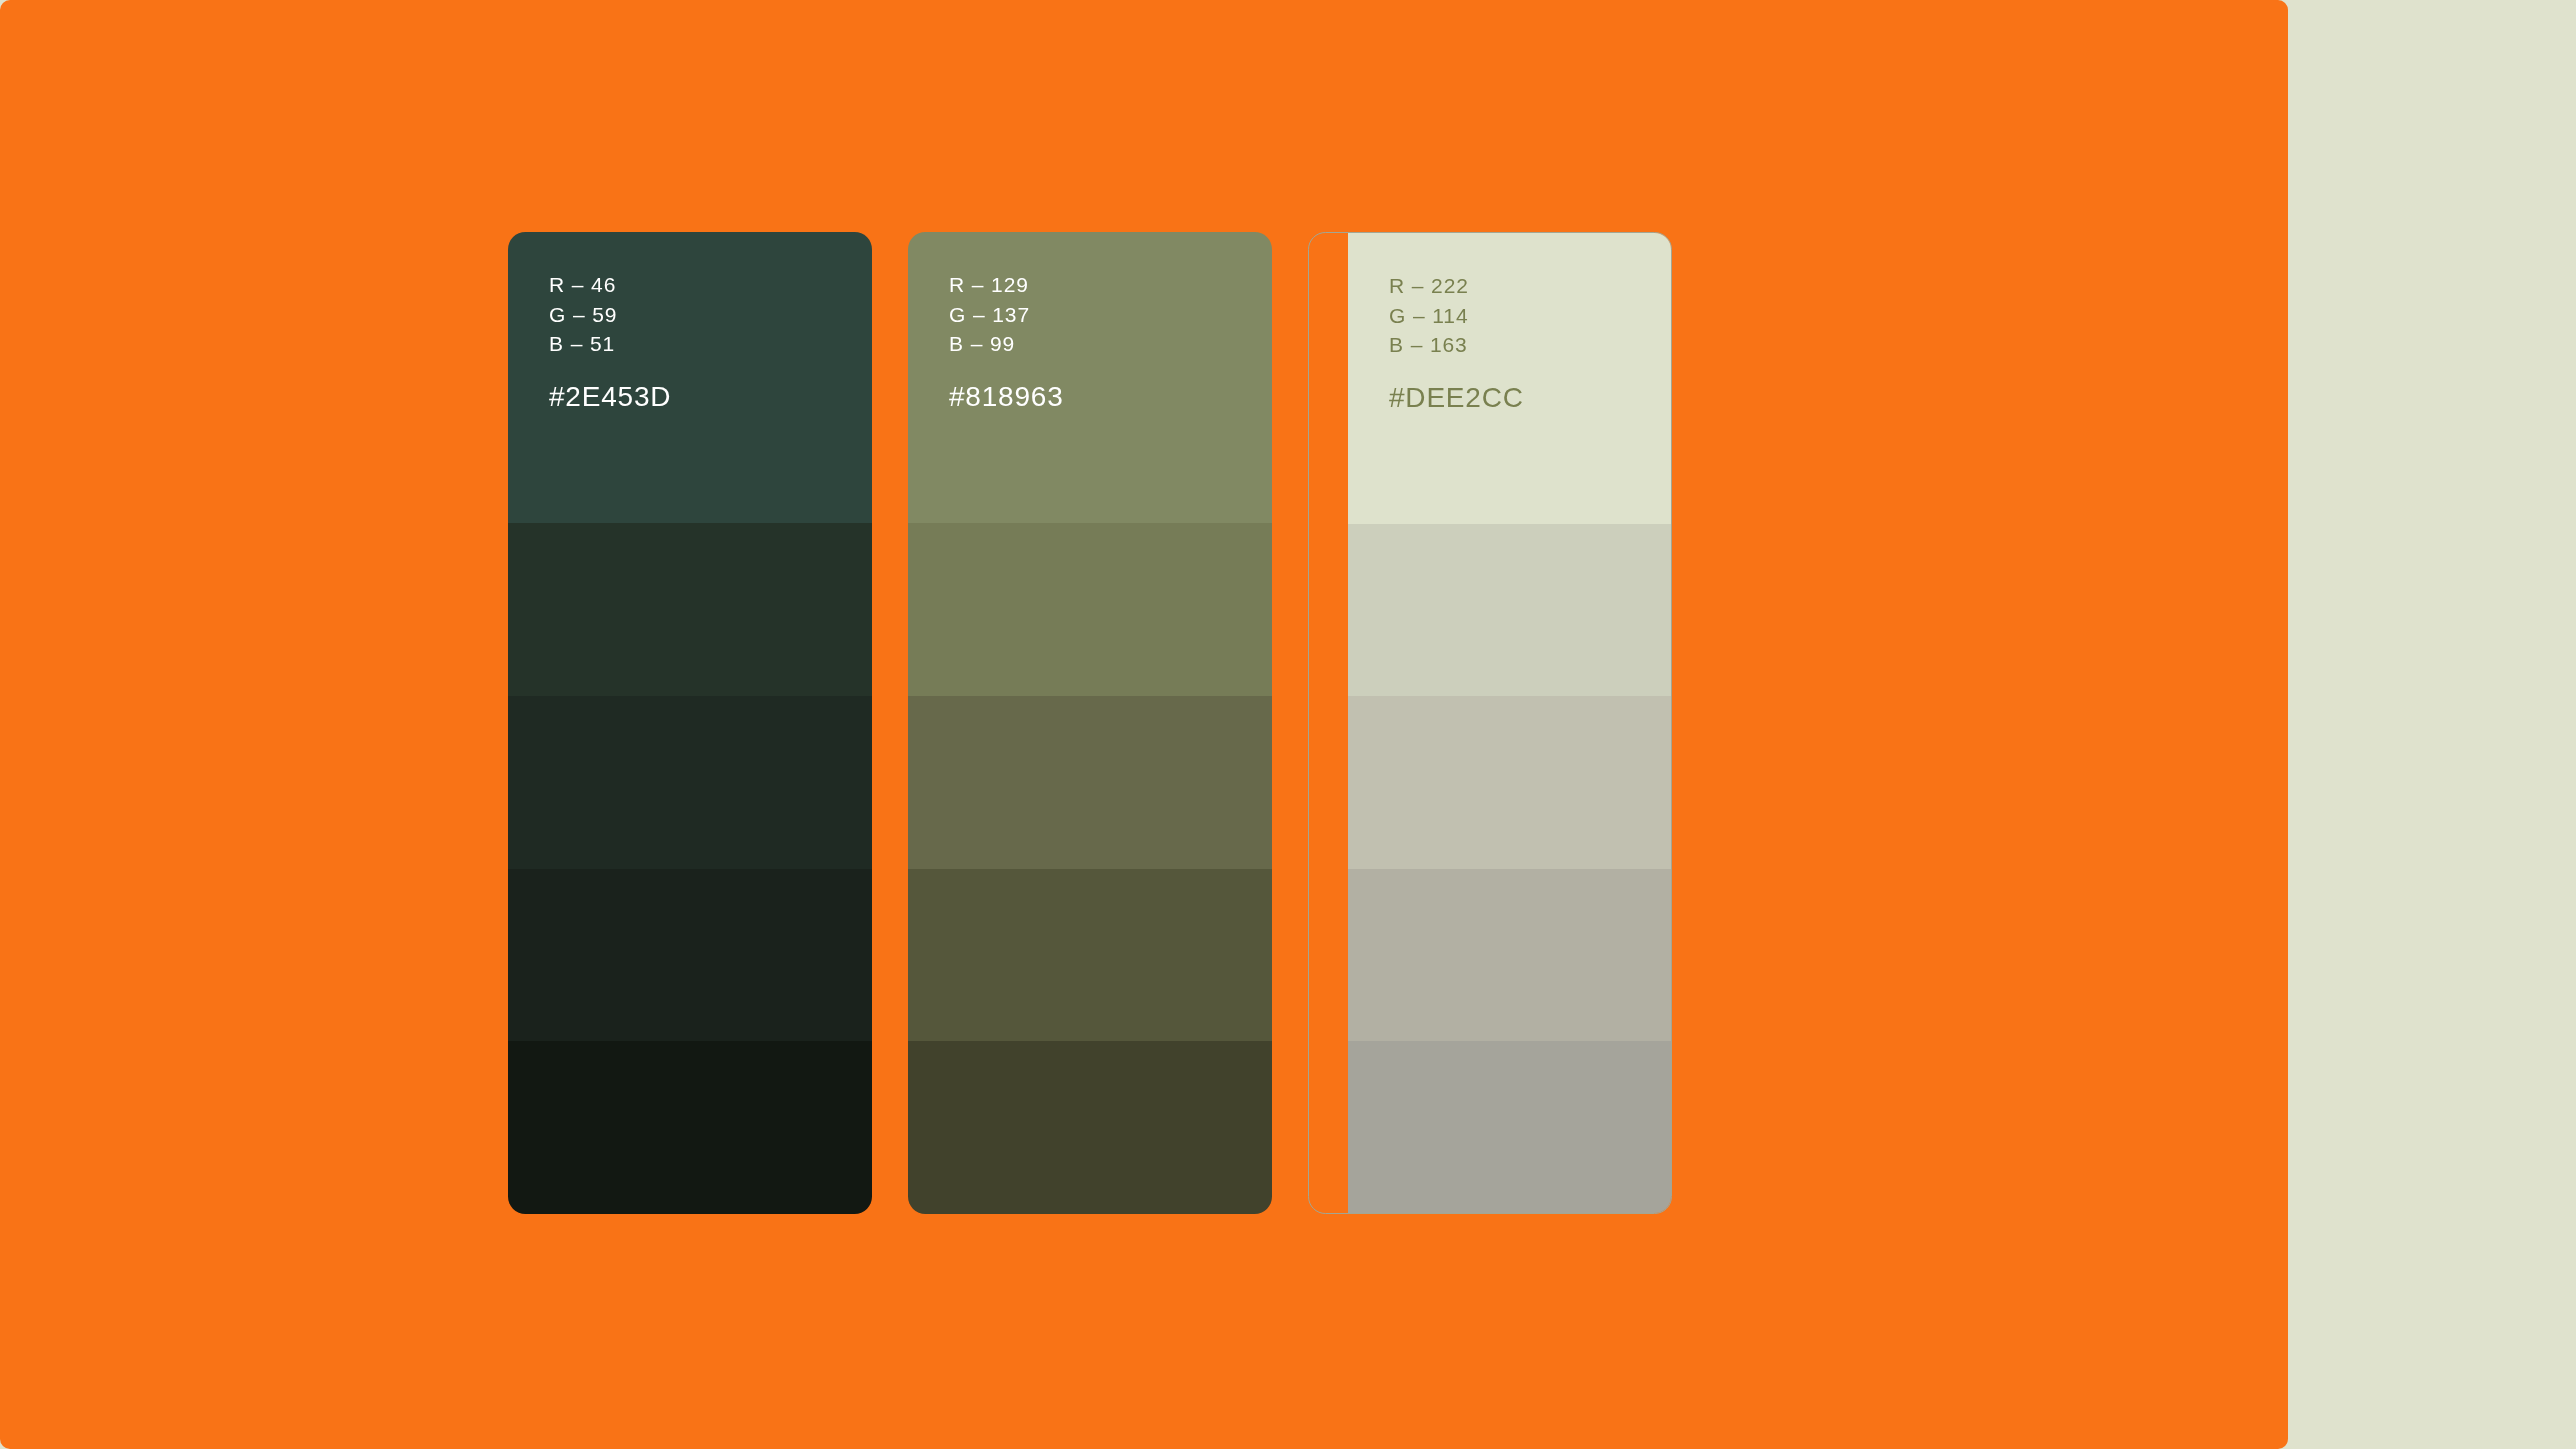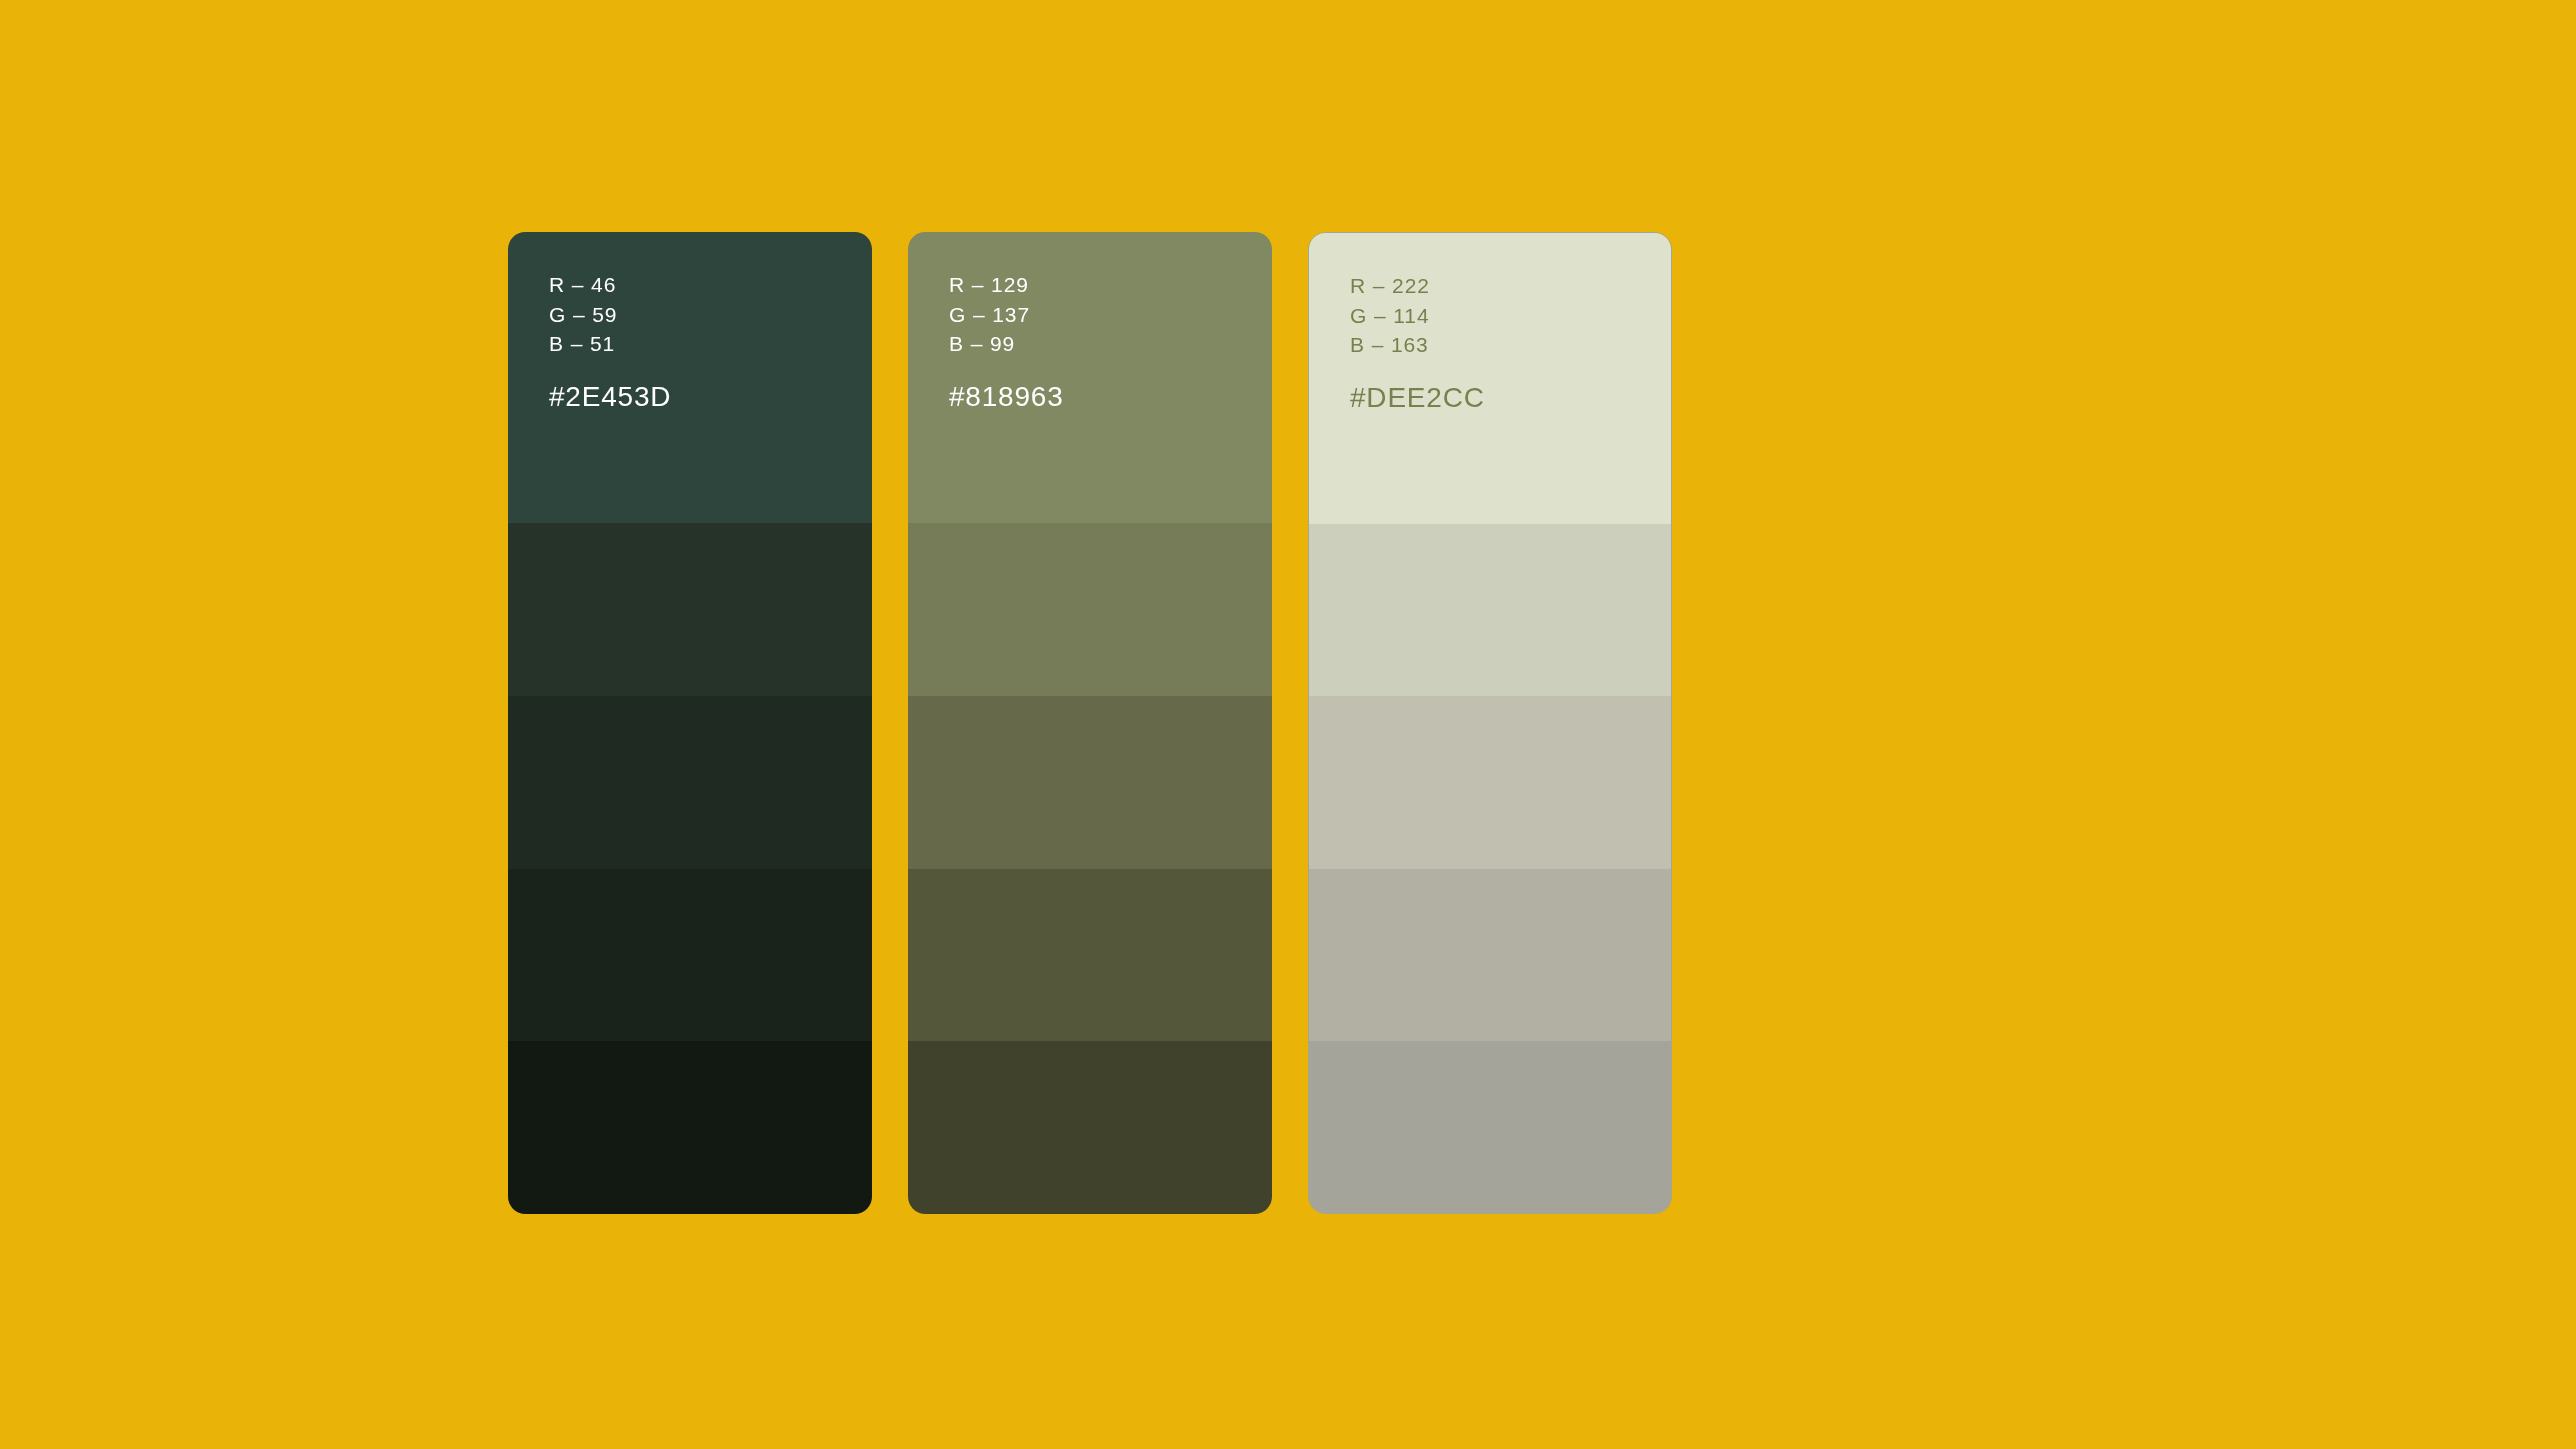--- a/index.html
+++ b/index.html
@@ -9,23 +9,24 @@
   body {
     width: 2576px;
     height: 1449px;
     background: #dfe2cd;
     font-family: "Liberation Sans", sans-serif;
     overflow: hidden;
   }
 
   .palette-board {
     position: relative;
-    width: 2576px;
+    width: 2288px;
     height: 1449px;
-    background: #eab308;
+    background: #f97316;
+    border-radius: 10px;
   }
 
   .swatch-row {
     position: absolute;
     left: 508px;
     top: 232px;
     width: 1560px;
     height: 982px;
     display: flex;
     flex-direction: row;
@@ -124,21 +125,21 @@
           <div class="hex-line">#818963</div>
         </div>
       </div>
       <div class="shade-band step" style="background: rgb(118, 124, 87);"></div>
       <div class="shade-band step" style="background: rgb(103, 105, 75);"></div>
       <div class="shade-band step" style="background: rgb(85, 87, 59);"></div>
       <div class="shade-band step" style="background: rgb(65, 66, 44);"></div>
     </div>
 
 
-    <div class="swatch-card outlined" style="border-color: rgb(163, 166, 147);">
+    <div class="swatch-card outlined" style="border-color: rgb(163, 166, 147); padding-left: 39px;">
       <div class="shade-band head" style="background: rgb(222, 226, 204);">
         <div class="card-info" style="color: rgb(121, 128, 79);">
           <div class="rgb-block">
             <span class="rgb-line">R – 222</span>
             <span class="rgb-line">G – 114</span>
             <span class="rgb-line">B – 163</span>
           </div>
           <div class="hex-line">#DEE2CC</div>
         </div>
       </div>

